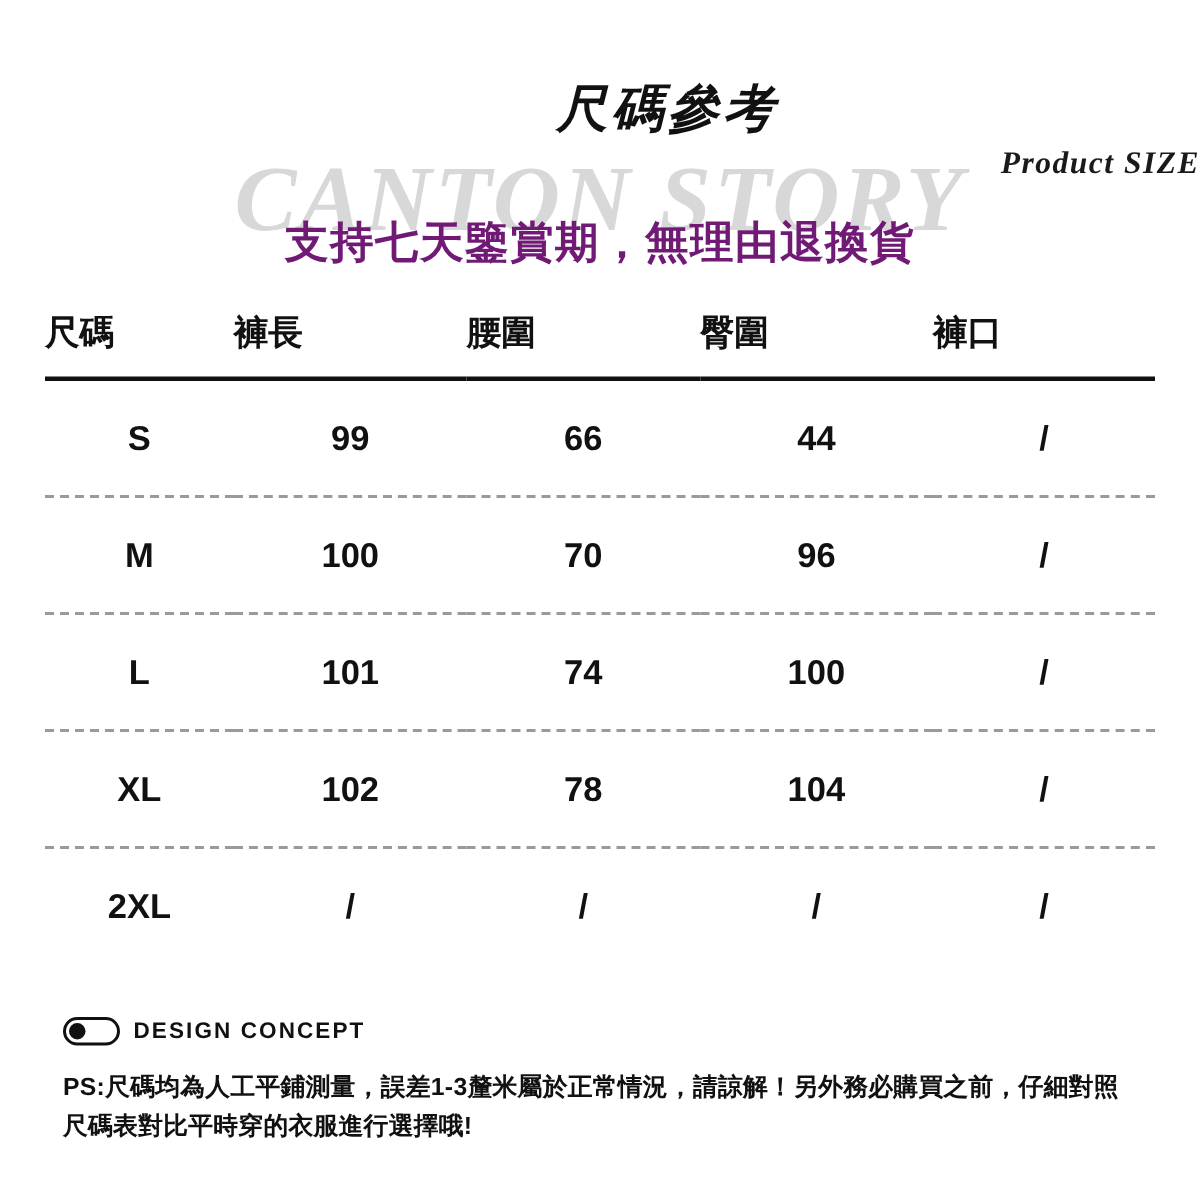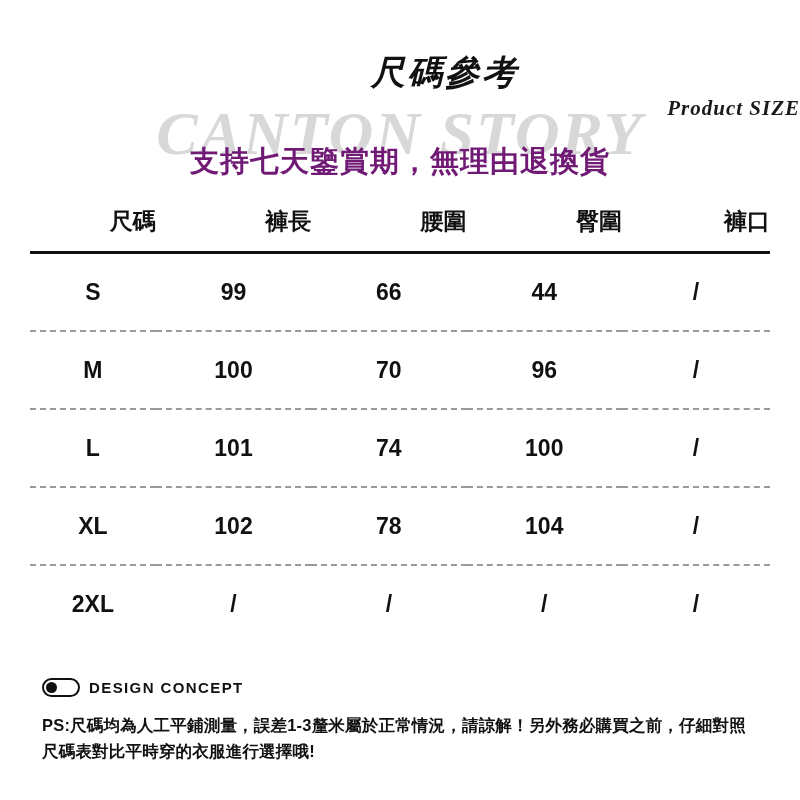--- a/index.html
+++ b/index.html
@@ -98,21 +98,21 @@
     width: 740px;
     border-collapse: collapse;
     table-layout: fixed;
   }
 
   .size-table th {
     font-size: 23px;
     font-weight: 700;
     color: #111;
     padding: 6px 0 14px 0;
-    text-align: right;
+    text-align: left;
     border-bottom: 3px solid #111;
     margin-top: 40px;
   }
 
   .size-table td {
     font-size: 23px;
     font-weight: 700;
     color: #111;
     text-align: center;
     height: 74px;

